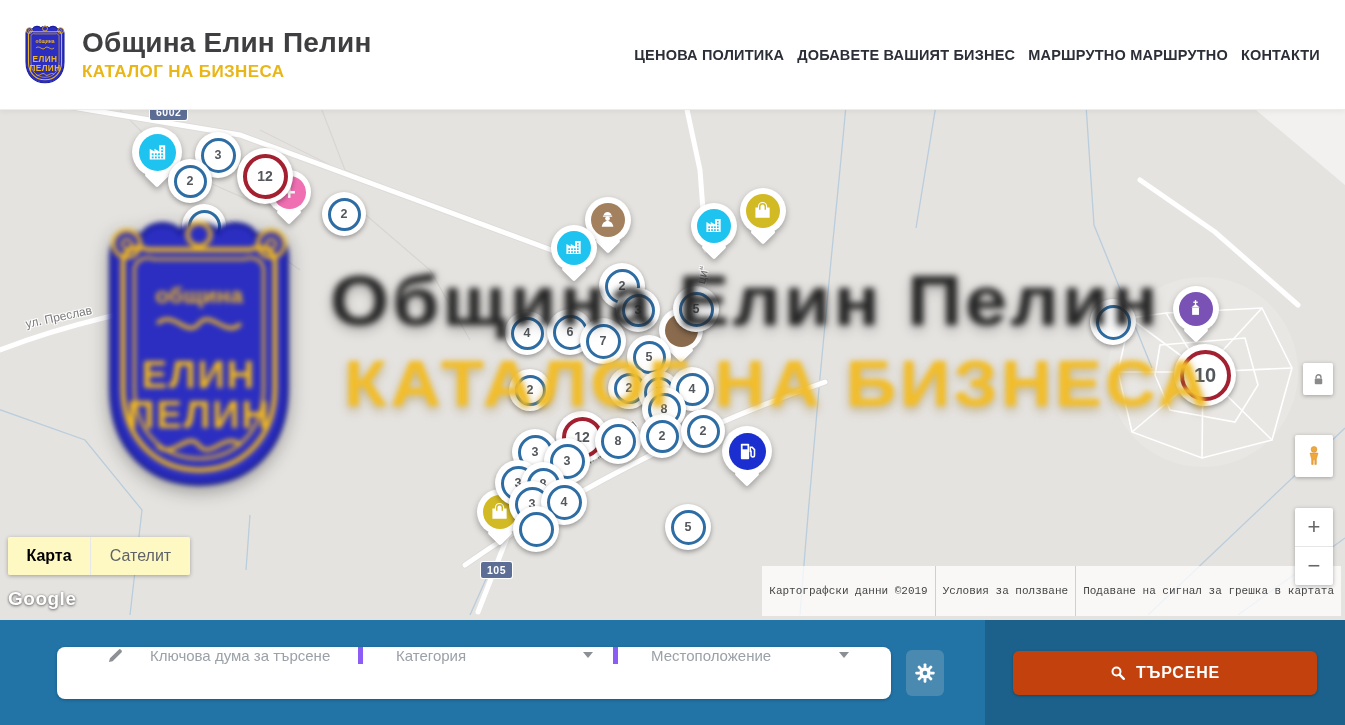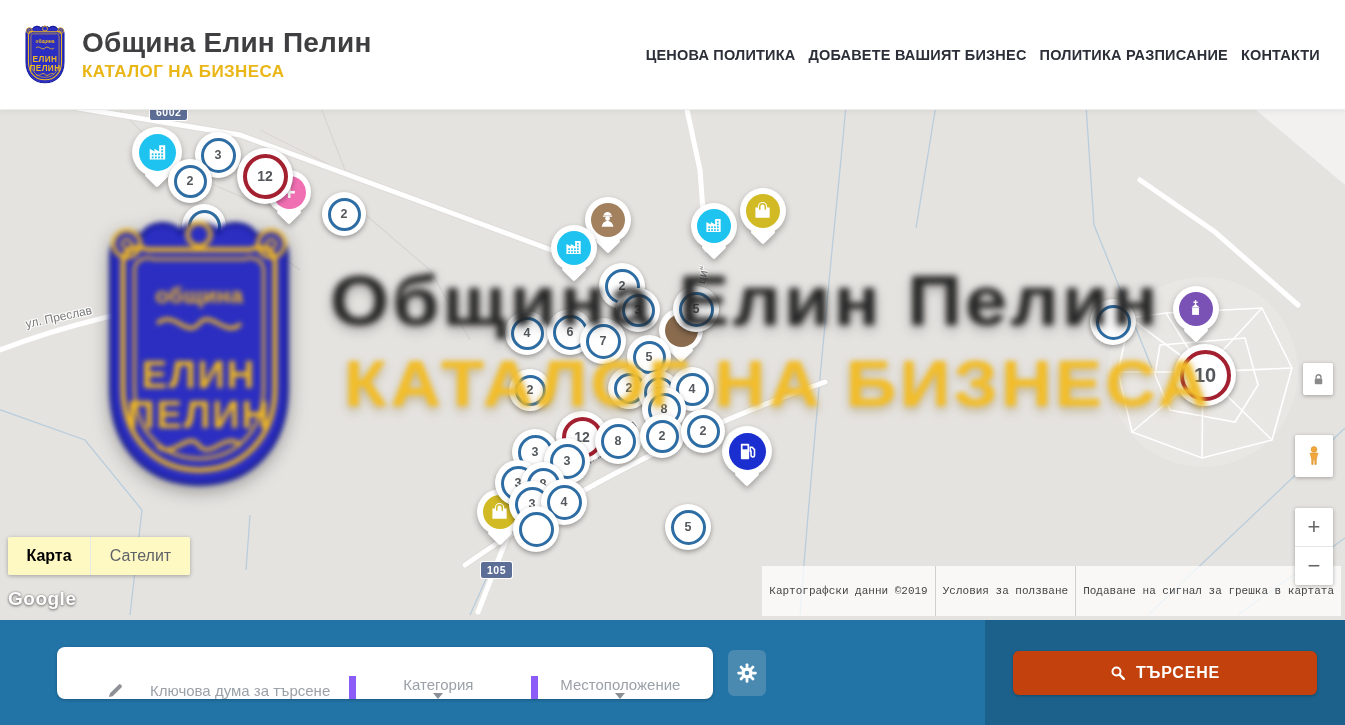--- a/index.html
+++ b/index.html
@@ -63,28 +63,28 @@
   .pegman-box { right:12px; top:325px; width:38px; height:42px; }
   .zoomctl { position:absolute; right:12px; top:398px; width:38px; height:77px; z-index:8; background:#fff;
      box-shadow:0 1px 4px rgba(0,0,0,.3); border-radius:2px; display:flex; flex-direction:column; }
   .zoomctl div { flex:1; display:flex; align-items:center; justify-content:center; font-size:22px; color:#666; cursor:pointer; font-weight:400; }
   .zoomctl .zin { border-bottom:1px solid #e6e6e6; }
 
   
   .searchbar { position:absolute; left:0; top:620px; width:1345px; height:105px; z-index:20; display:flex; }
   .sb-left { width:985px; height:100%; background:#2273a6; display:flex; align-items:center; }
   .sb-right { width:360px; height:100%; background:#1b618c; display:flex; align-items:center; justify-content:center; }
-  .sb-group { margin-left:57px; width:656px; height:52px; background:#fff; border-radius:8px; display:flex; align-items:flex-end;
+  .sb-group { margin-left:57px; width:834px; height:52px; background:#fff; border-radius:8px; display:flex; align-items:flex-start;
      box-shadow:0 1px 3px rgba(0,0,0,.25); overflow:hidden; }
   .sb-field { display:flex; align-items:center; }
   .sb-keyword { width:301px; padding-left:50px; }
   .sb-keyword svg { width:17px; height:17px; margin-right:26px; flex:none; }
   .sb-keyword input { border:none; outline:none; flex:1; font-size:15px; color:#444; font-family:"Liberation Sans",sans-serif; min-width:0; }
   .sb-keyword input::placeholder { color:#9ba1a8; opacity:1; }
-  .sb-select { border-left:7px solid #8b5cf6; padding:0 20px 0 10px; justify-content:space-between; cursor:pointer;flex-direction:column; }
+  .sb-select { border-left:5px solid #8b5cf6; padding:0 20px 0 33px; justify-content:space-between; cursor:pointer; }
   .sb-cat { width:255px; } .sb-loc { width:256px; }
   .sb-select span { font-size:15px; color:#9ba1a8; }
   .caret { width:0; height:0; border-left:5px solid transparent; border-right:5px solid transparent; border-top:6px solid #8a9096; }
   .gear-btn { margin-left:15px; width:38px; height:46px; background:#4a8ab0; border:none; border-radius:6px; cursor:pointer;
      display:flex; align-items:center; justify-content:center; }
   .gear-btn svg { width:22px; height:22px; }
   .search-btn { width:304px; height:44px; background:#c2410c; border:none; border-radius:6px; cursor:pointer;
      display:flex; align-items:center; justify-content:center; gap:10px; box-shadow:0 1px 3px rgba(0,0,0,.25); }
   .search-btn svg { width:16px; height:16px; }
   .search-btn span { color:#fff; font-size:16px; font-weight:700; letter-spacing:.8px; }
@@ -112,21 +112,21 @@
       <path d="M38 122 C46 130 54 114 60 122 C66 130 74 114 82 122" fill="none" stroke="#edb622" stroke-width="2"></path>
     </svg>
     <div class="logo-text">
       <div class="logo-title">Община Елин Пелин</div>
       <div class="logo-sub">КАТАЛОГ НА БИЗНЕСА</div>
     </div>
   </div>
   <div class="nav" id="nav">
       <a>ЦЕНОВА ПОЛИТИКА</a>
       <a>ДОБАВЕТЕ ВАШИЯТ БИЗНЕС</a>
-      <a>ПОЛИТИКА РАЗПИСАНИЕ</a>
+      <a>МАРШРУТНО МАРШРУТНО</a>
       <a>КОНТАКТИ</a>
     </div>
 </div>
 
 <div class="map" id="map">
   <svg class="roads" width="1345" height="510" viewBox="0 0 1345 510">
     <path d="M1250 -5 L1345 -5 L1345 75 Z" fill="#f2f1ef"></path>
     <circle cx="1203" cy="262" r="95" fill="#e9e7e4"></circle>
     <g stroke="#d8d6d3" stroke-width="1.2" fill="none">
       <path d="M320 -5 L345 60 L420 90"></path>

